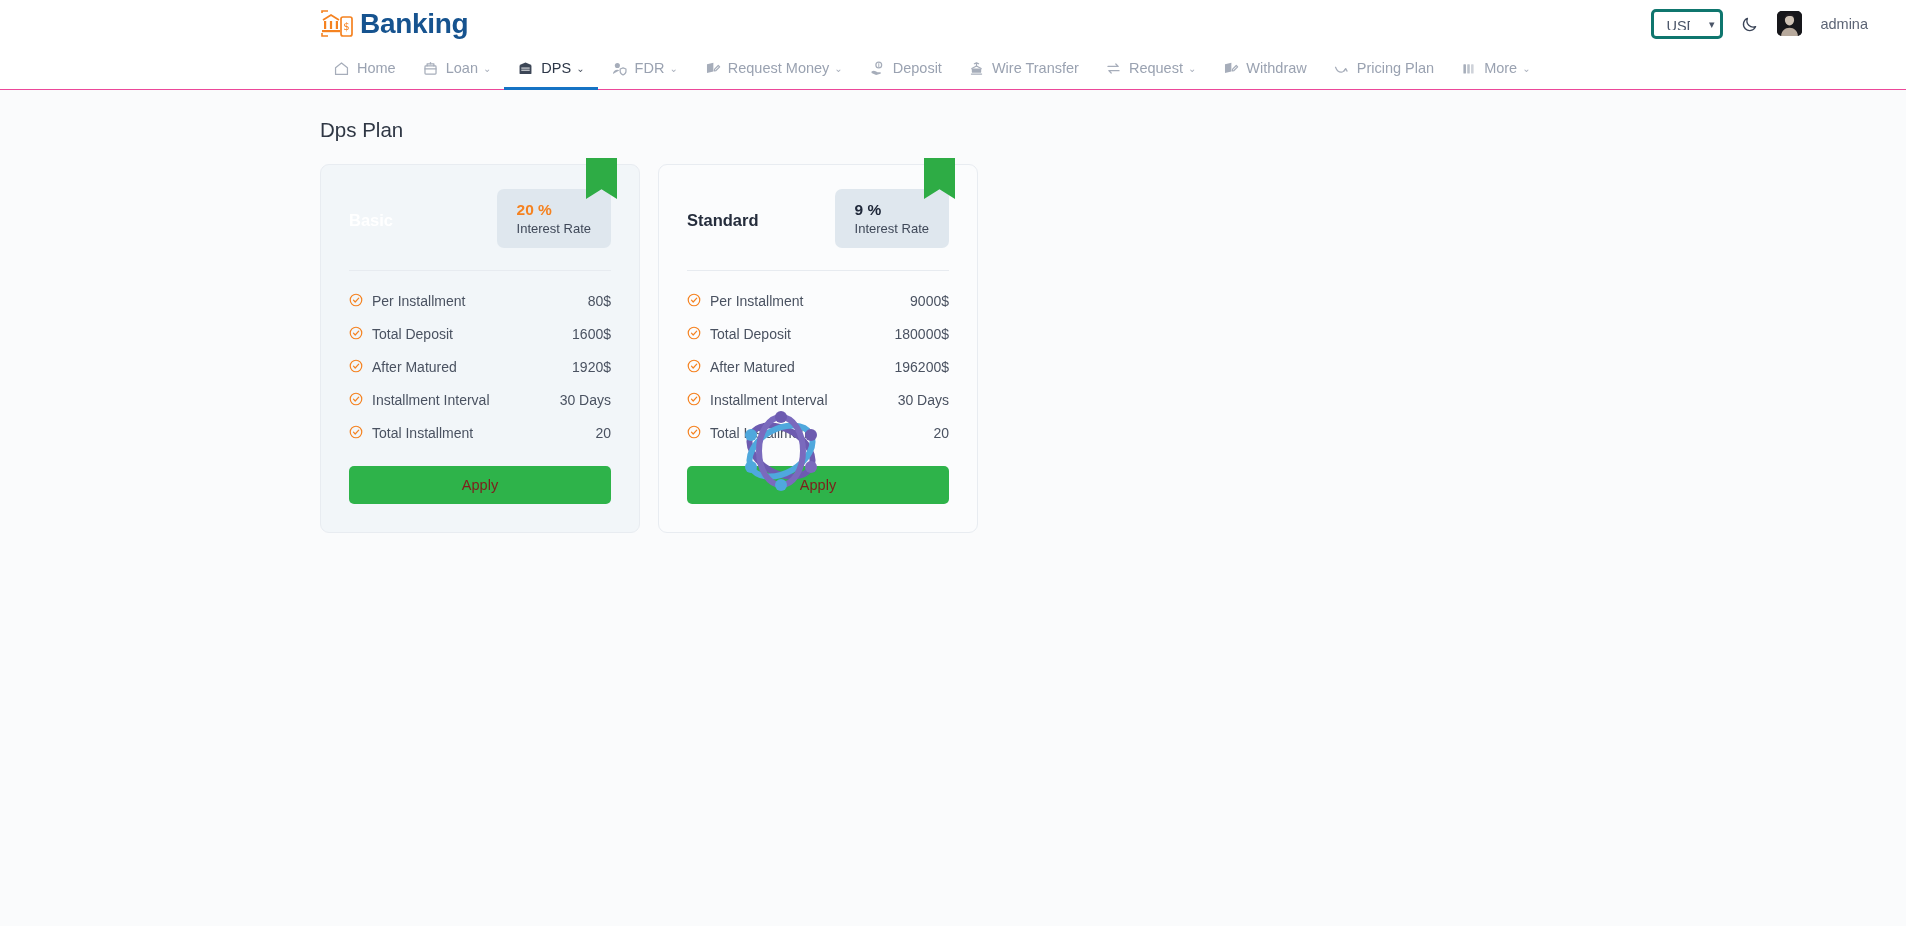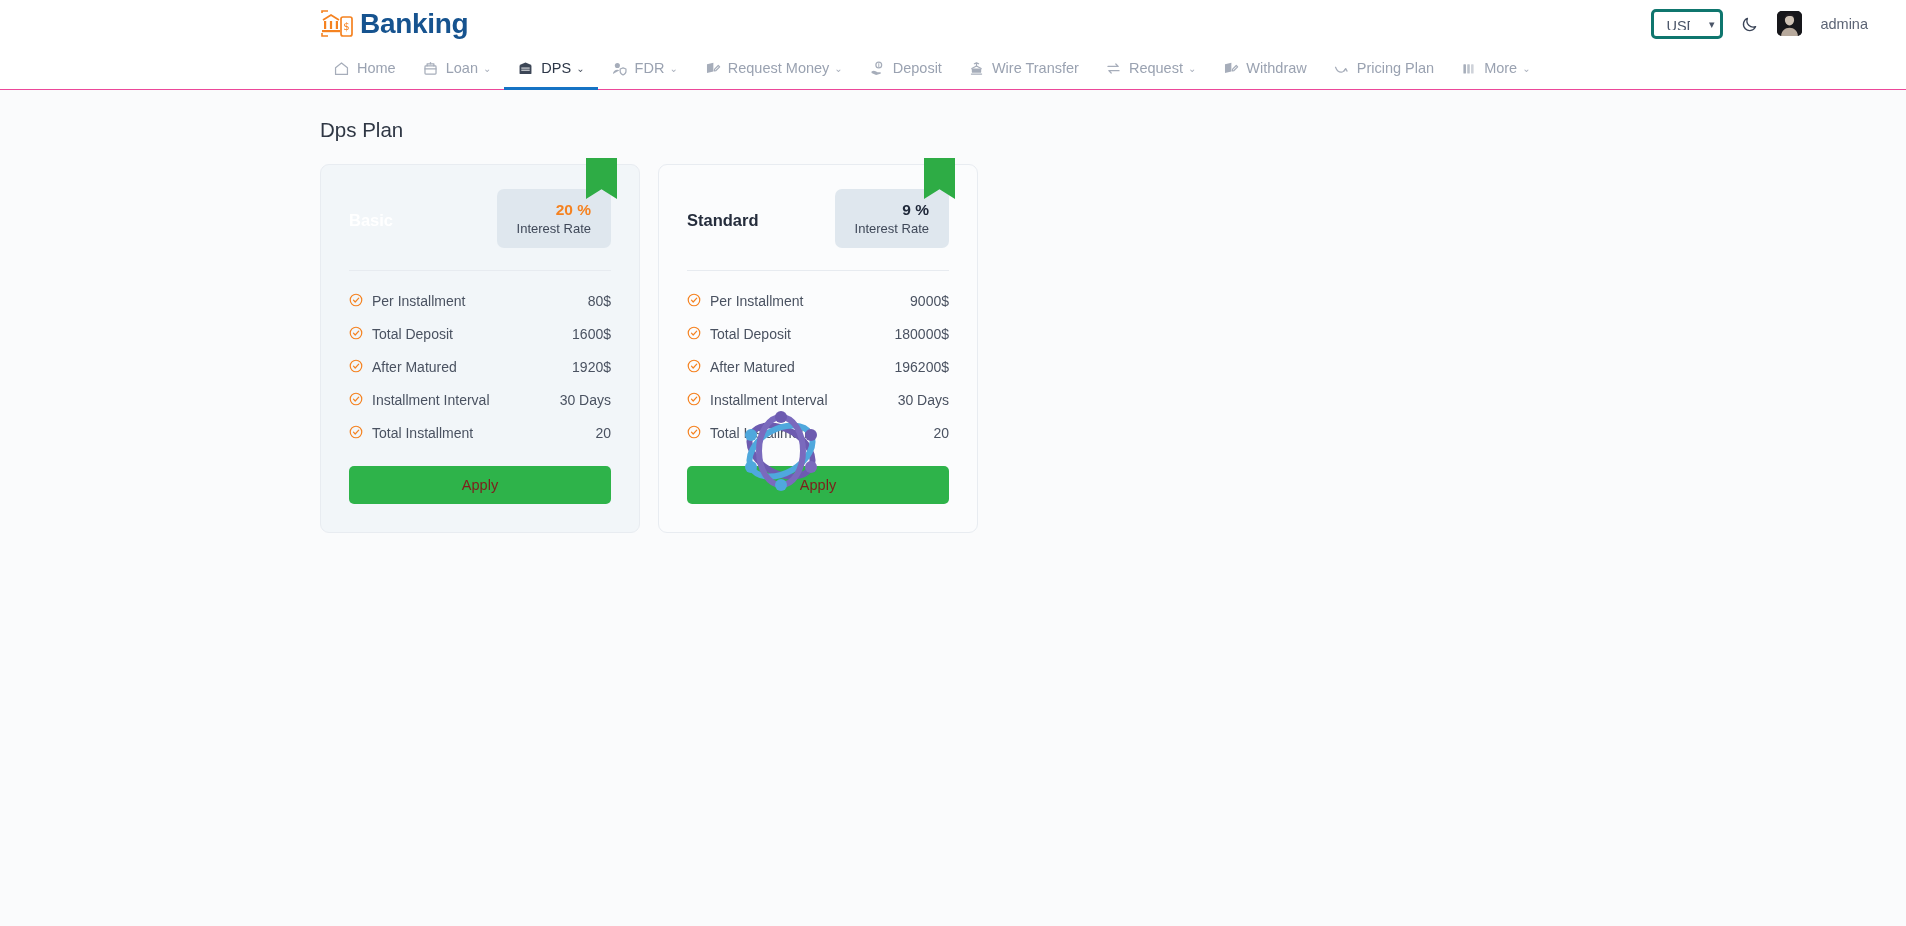--- a/index.html
+++ b/index.html
@@ -146,21 +146,21 @@
     font-weight: bold;
     padding-top: 22px;
   }
   .plan-name.light { color: #ffffff; }
   .plan-name.dark { color: #252d3c; }
 
   .rate-badge {
     background: #dfe7ee;
     border-radius: 7px;
     padding: 11px 20px 12px;
-    text-align: right;
+    text-align: left;
     min-width: 95px;
   }
   .rate-value { font-size: 15.5px; font-weight: bold; line-height: 1.25; }
   .rate-label { font-size: 13px; color: #3f4858; margin-top: 2px; }
 
   .divider { height: 1px; background: #e7ebf0; margin: 19px 0 22px; }
 
   .feature {
     display: flex;
     align-items: flex-start;

